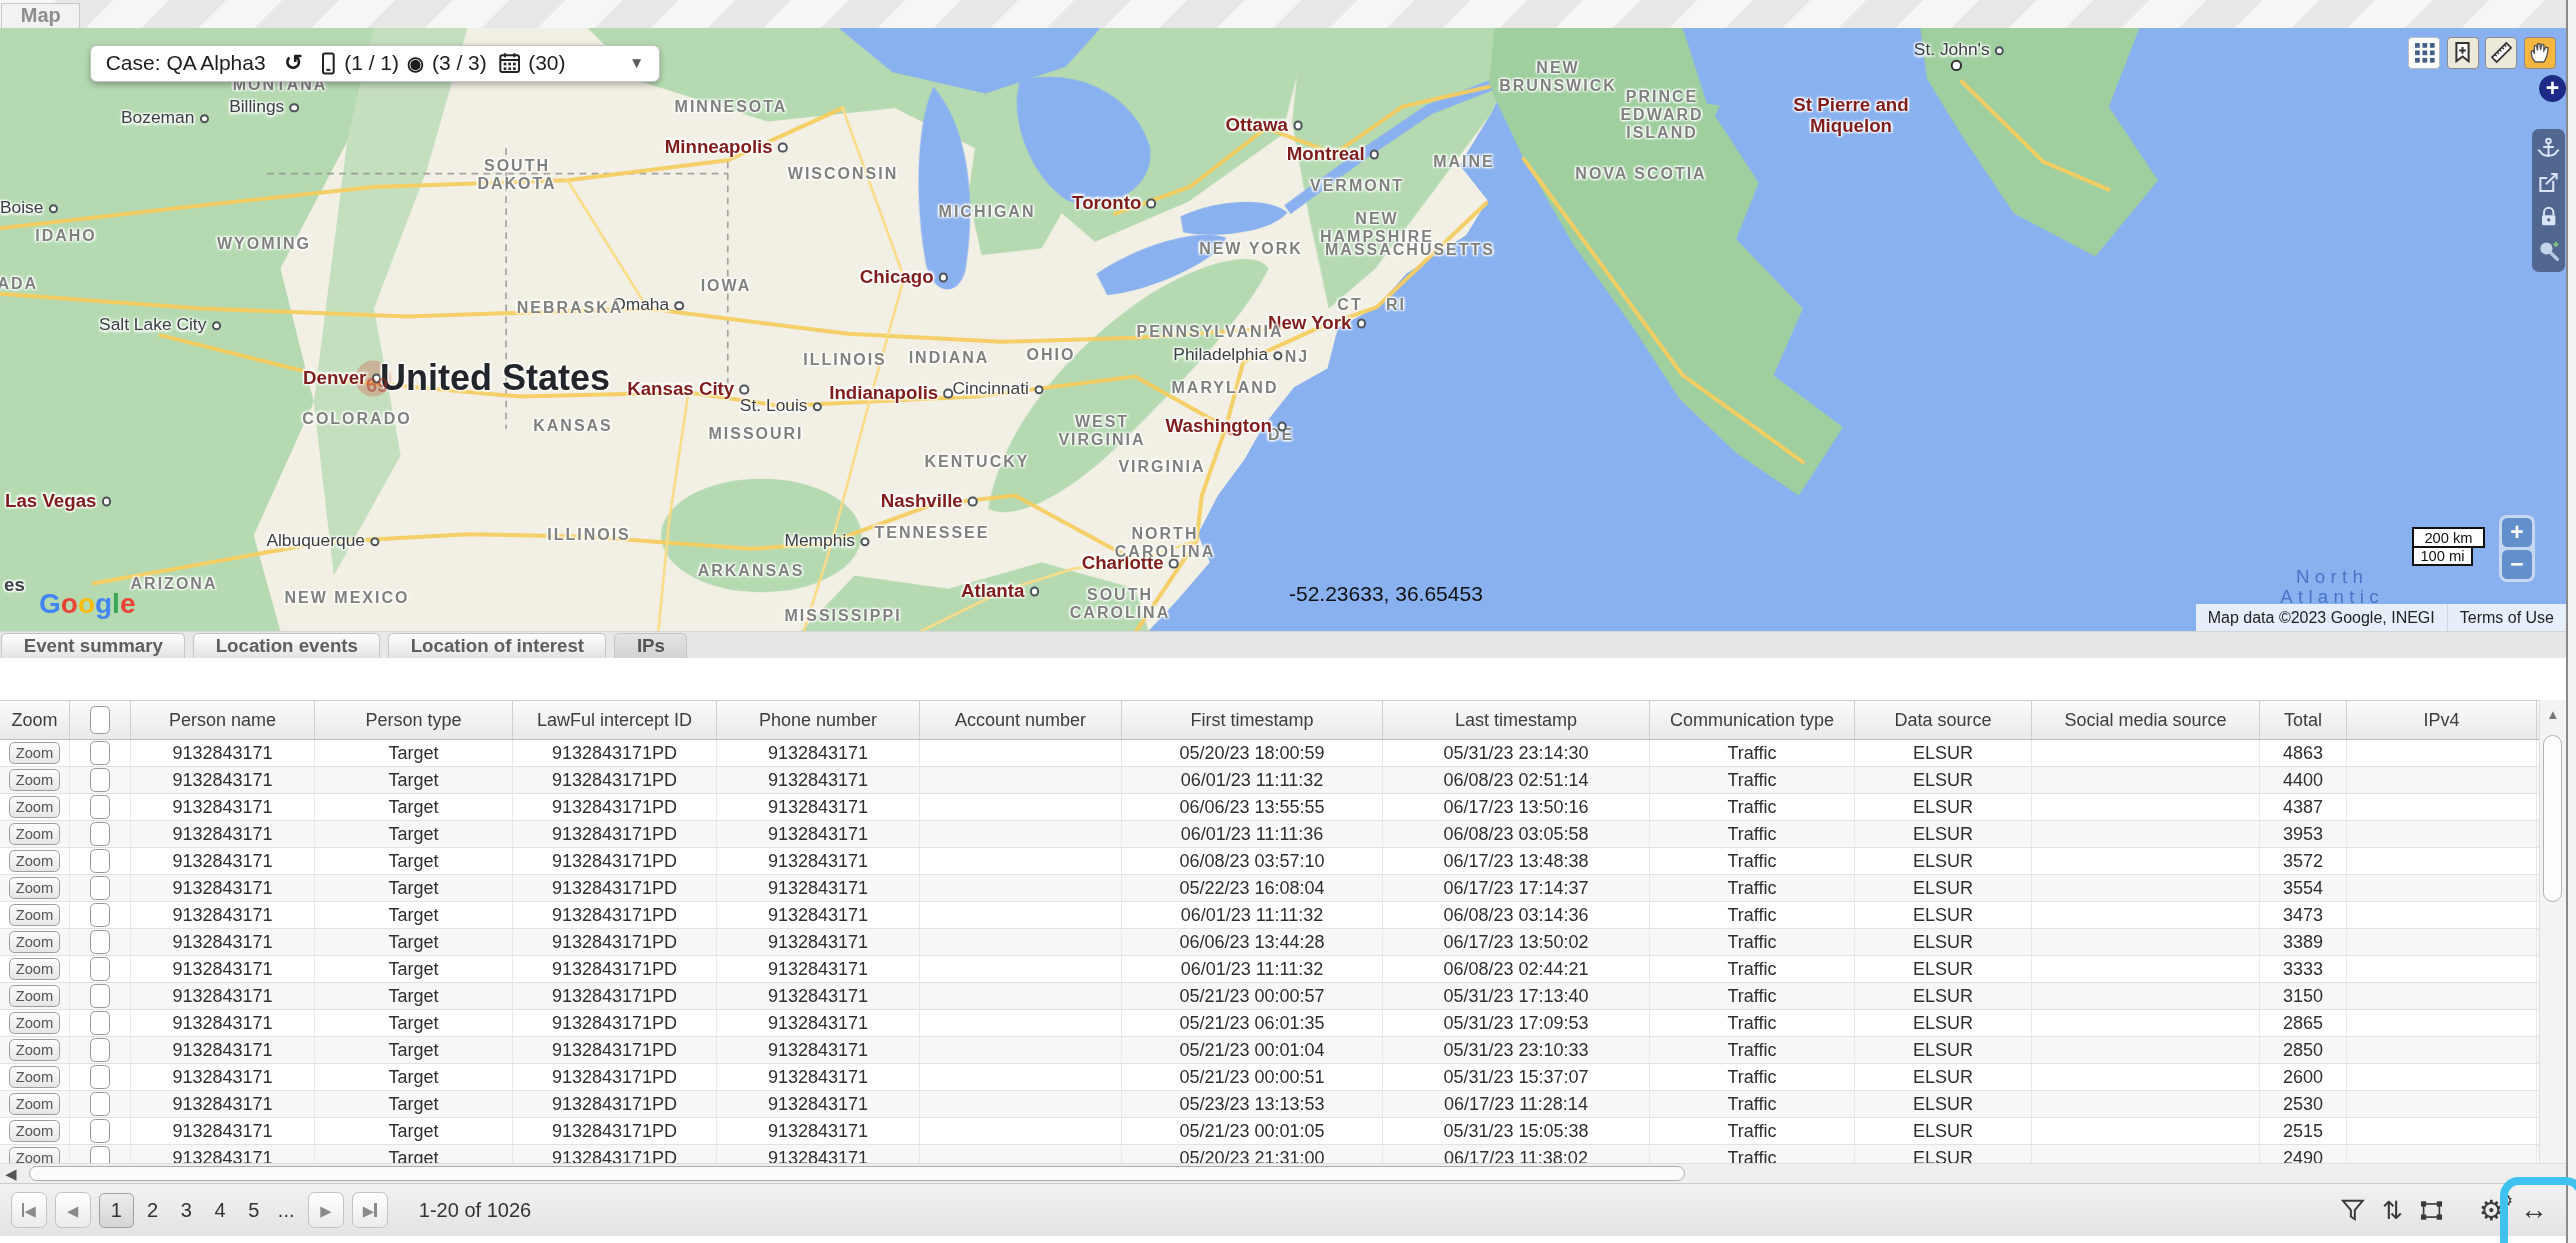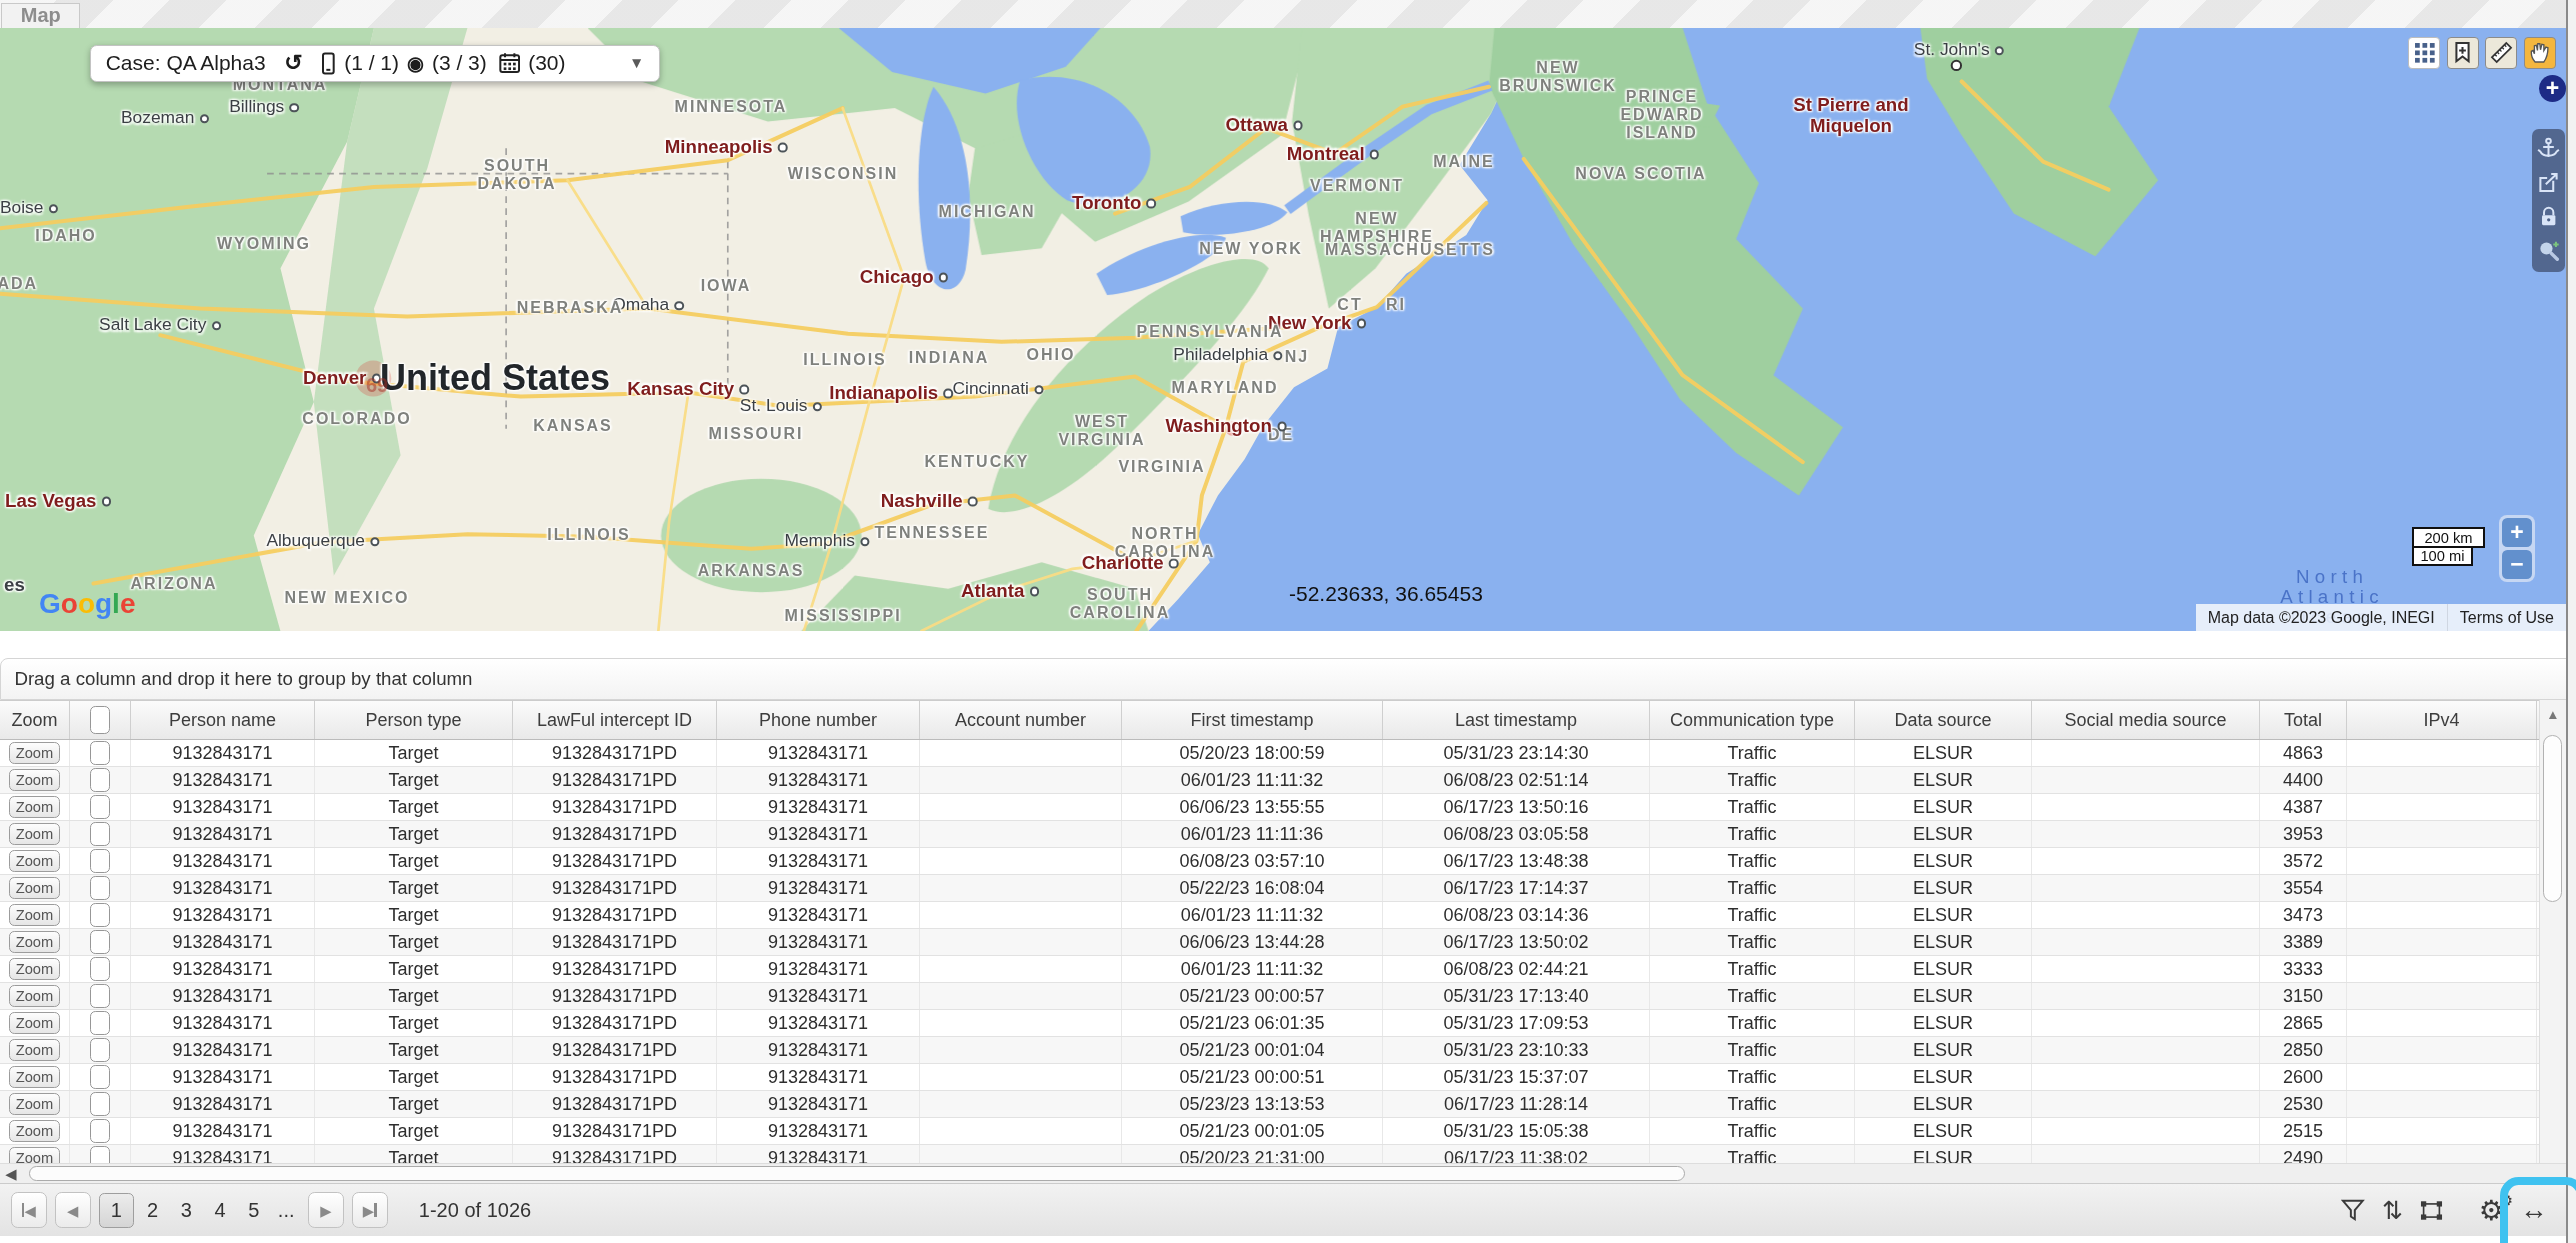--- a/index.html
+++ b/index.html
@@ -335,24 +335,27 @@
       <div class="skm">200 km</div>
       <div class="smi">100 mi</div>
     </div>
 
     <div class="attr">
       <div class="abox">Map data ©2023 Google, INEGI</div>
       <div class="abox">Terms of Use</div>
     </div>
   </div>
 
-
-  <div class="groupbar">
-    <span>Drag a column and drop it here to group by that column</span>
-  </div>
+  <div class="tabsbar" id="tabsbar">
+      <div class="tab">Event summary</div>
+      <div class="tab">Location events</div>
+      <div class="tab">Location of interest</div>
+      <div class="tab active">IPs</div>
+    </div>
+
 
   <div class="ghead" id="ghead">
       <div class="hc" style="width: 70px;">Zoom</div>
       <div class="hc" style="width: 61px;">
         <div class="cbx h"></div>
       </div>
       <div class="hc" style="width: 184px;">Person name</div>
       <div class="hc" style="width: 198px;">Person type</div>
       <div class="hc" style="width: 204px;">LawFul intercept ID</div>
       <div class="hc" style="width: 203px;">Phone number</div>

